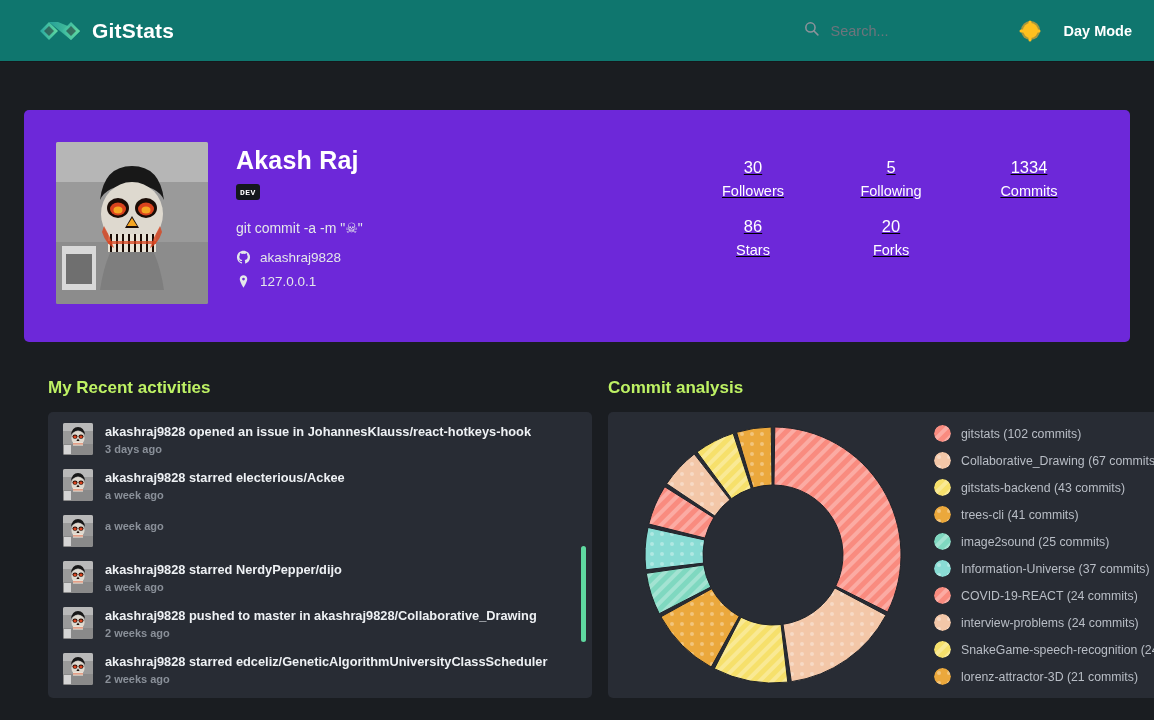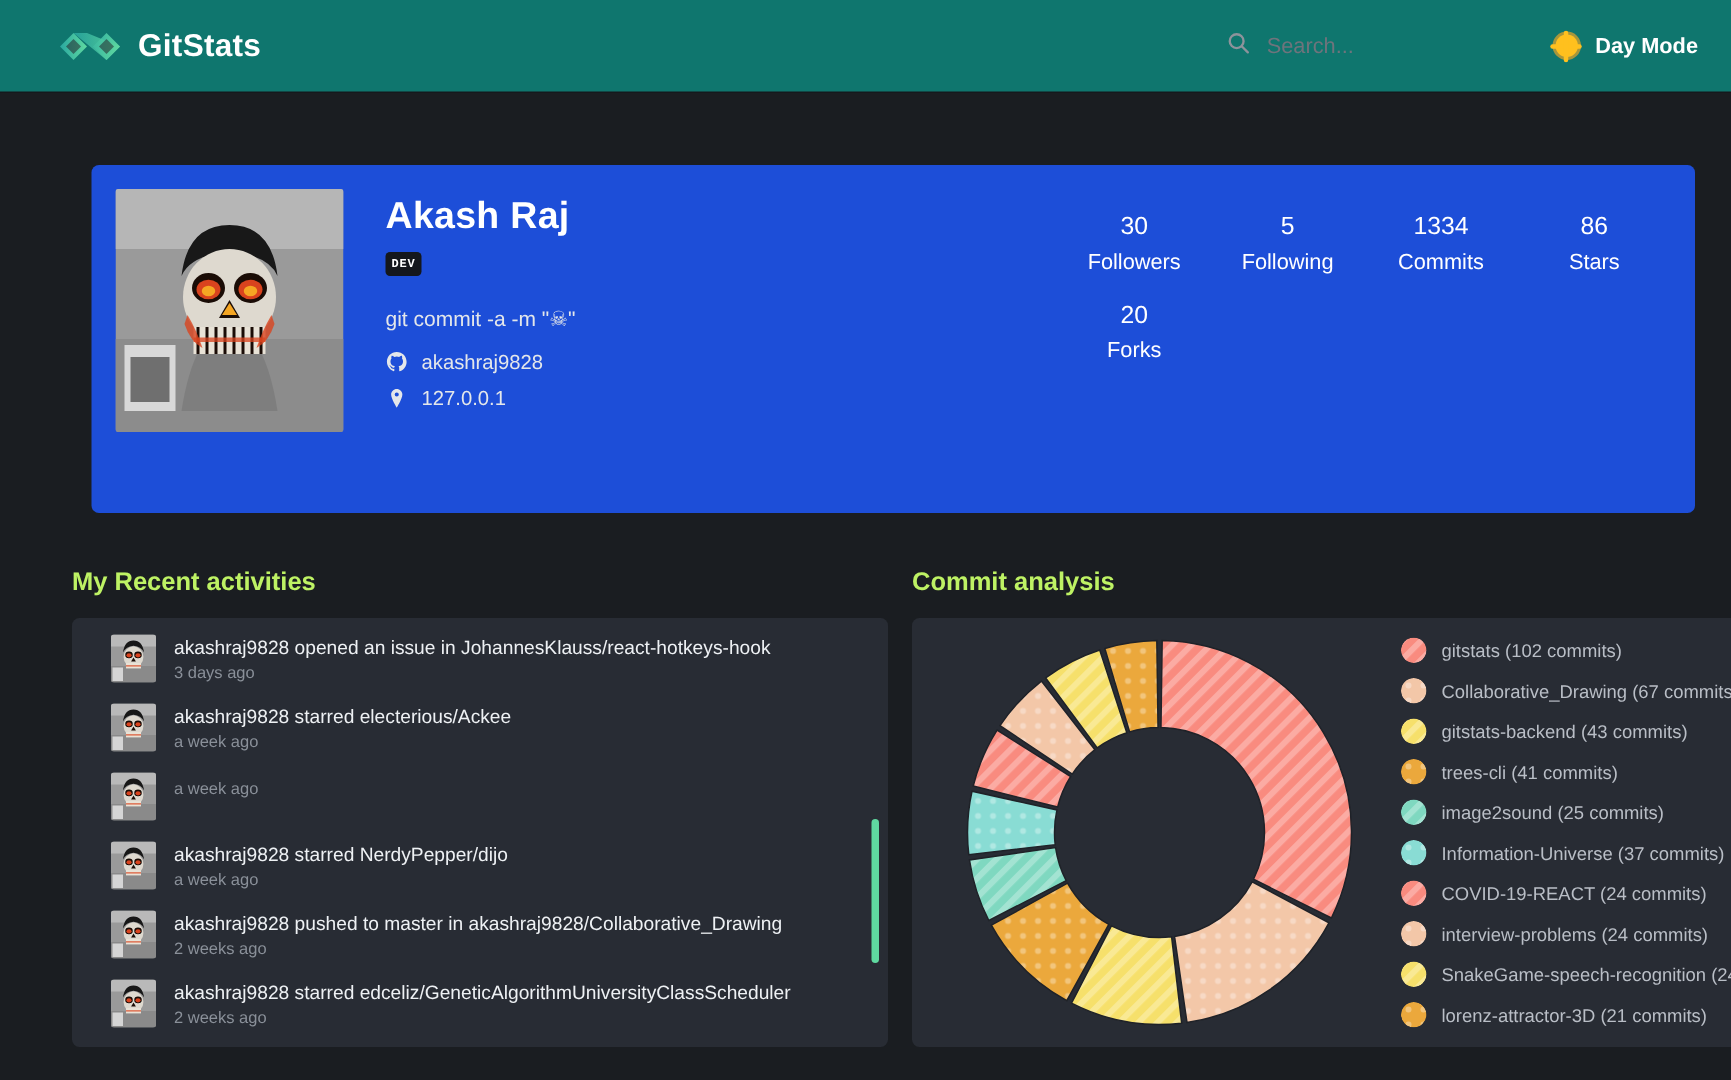--- a/index.html
+++ b/index.html
@@ -27,41 +27,41 @@
     margin-left: auto; display: flex; align-items: center; gap: 42px;
   }
   .search-box { display: flex; align-items: center; gap: 11px; }
   .search-input {
     background: transparent; border: none; outline: none;
     color: #cfd3d8; font-size: 14.5px;
     font-family: "Liberation Sans", sans-serif;
     width: 150px;
   }
   .search-input::placeholder { color: #6e747c; }
-  .daymode { display: flex; align-items: center; gap: 12px; cursor: pointer; }
+  .daymode { display: flex; align-items: center; gap: 26px; cursor: pointer; }
   .sun {
     width: 15px; height: 15px; border-radius: 50%;
     background: #ffc01e;
     box-shadow: 0 0 0 2px #f5a623aa;
     position: relative;
   }
   .sun::before, .sun::after {
     content:""; position:absolute; left:50%; top:50%;
     width: 21px; height: 3px; background:#ffc01e; border-radius:2px;
     transform: translate(-50%,-50%);
   }
   .sun::after { transform: translate(-50%,-50%) rotate(90deg); }
   .daymode-label { color: #ffffff; font-size: 14.5px; font-weight: bold; }
 
   
   .page { padding: 48px 24px 0 24px; }
   .profile-card {
-    background: #1d4ed8; border-radius: 5px;
-    height: 232px; padding: 16px;
-    display: flex; gap: 28px; margin-left: 37px;
+    background: #6d28d9; border-radius: 5px;
+    height: 232px; padding: 32px;
+    display: flex; gap: 28px;
   }
   .avatar-wrap { width: 152px; flex: 0 0 152px; }
   .avatar { width: 152px; height: 162px; display:block; border-radius: 2px; }
   .profile-info { flex: 0 0 420px; padding-top: 4px; }
   .profile-name {
     color: #ffffff; font-size: 25px; font-weight: bold; letter-spacing: .2px;
   }
   .dev-badge {
     display: inline-block; margin-top: 9px;
     background: #14171c; color: #ffffff;
@@ -71,43 +71,44 @@
   }
   .bio { color: #e4e7ea; font-size: 14px; margin-top: 20px; }
   .meta-list { margin-top: 14px; display: flex; flex-direction: column; gap: 9px; }
   .meta-row { display: flex; align-items: center; gap: 9px; }
   .meta-icon { width: 15px; height: 15px; flex: 0 0 15px; color: #e4e7ea; }
   .meta-icon svg { display: block; width: 15px; height: 15px; fill: currentColor; }
   .meta-text { color: #e4e7ea; font-size: 13.5px; }
 
   .stats-grid {
     flex: 1; display: grid;
-    grid-template-columns: repeat(4, 1fr);
+    grid-template-columns: repeat(3, 1fr);
     grid-template-rows: repeat(2, auto);
     row-gap: 18px; align-content: start;
     padding-top: 16px;
+    text-decoration: underline;
   }
   .stat { text-align: center; }
   .stat-num { color: #ffffff; font-size: 16.5px; }
   .stat-label { color: #ffffff; font-size: 14.5px; margin-top: 6px; }
 
   
   .lower { display: flex; gap: 16px; padding: 36px 24px 0 24px; }
   .col-left { width: 544px; flex: 0 0 544px; }
   .col-right { flex: 1; }
   .section-title {
     color: #bef264; font-size: 17px; font-weight: bold;
     margin-bottom: 14px;
   }
 
   .activity-card {
     background: #282c34; border-radius: 5px;
     height: 286px; overflow: hidden; position: relative;
   }
-  .activity-scroll { height: 100%; padding: 4px 12px; }
+  .activity-scroll { height: 100%; padding: 4px 1px; font-weight: bold; }
   .activity-row {
     display: flex; gap: 12px; align-items: flex-start;
     padding: 7px 18px 7px 14px;
   }
   .activity-avatar { width: 30px; height: 32px; flex: 0 0 30px; border-radius: 2px; display:block; }
   .activity-text { padding-top: 1px; }
   .activity-desc { color: #eef1f4; font-size: 12.8px; }
   .activity-time { color: #8a9099; font-size: 11px; margin-top: 4px; }
   .scroll-thumb {
     position: absolute; right: 6px; top: 134px;

